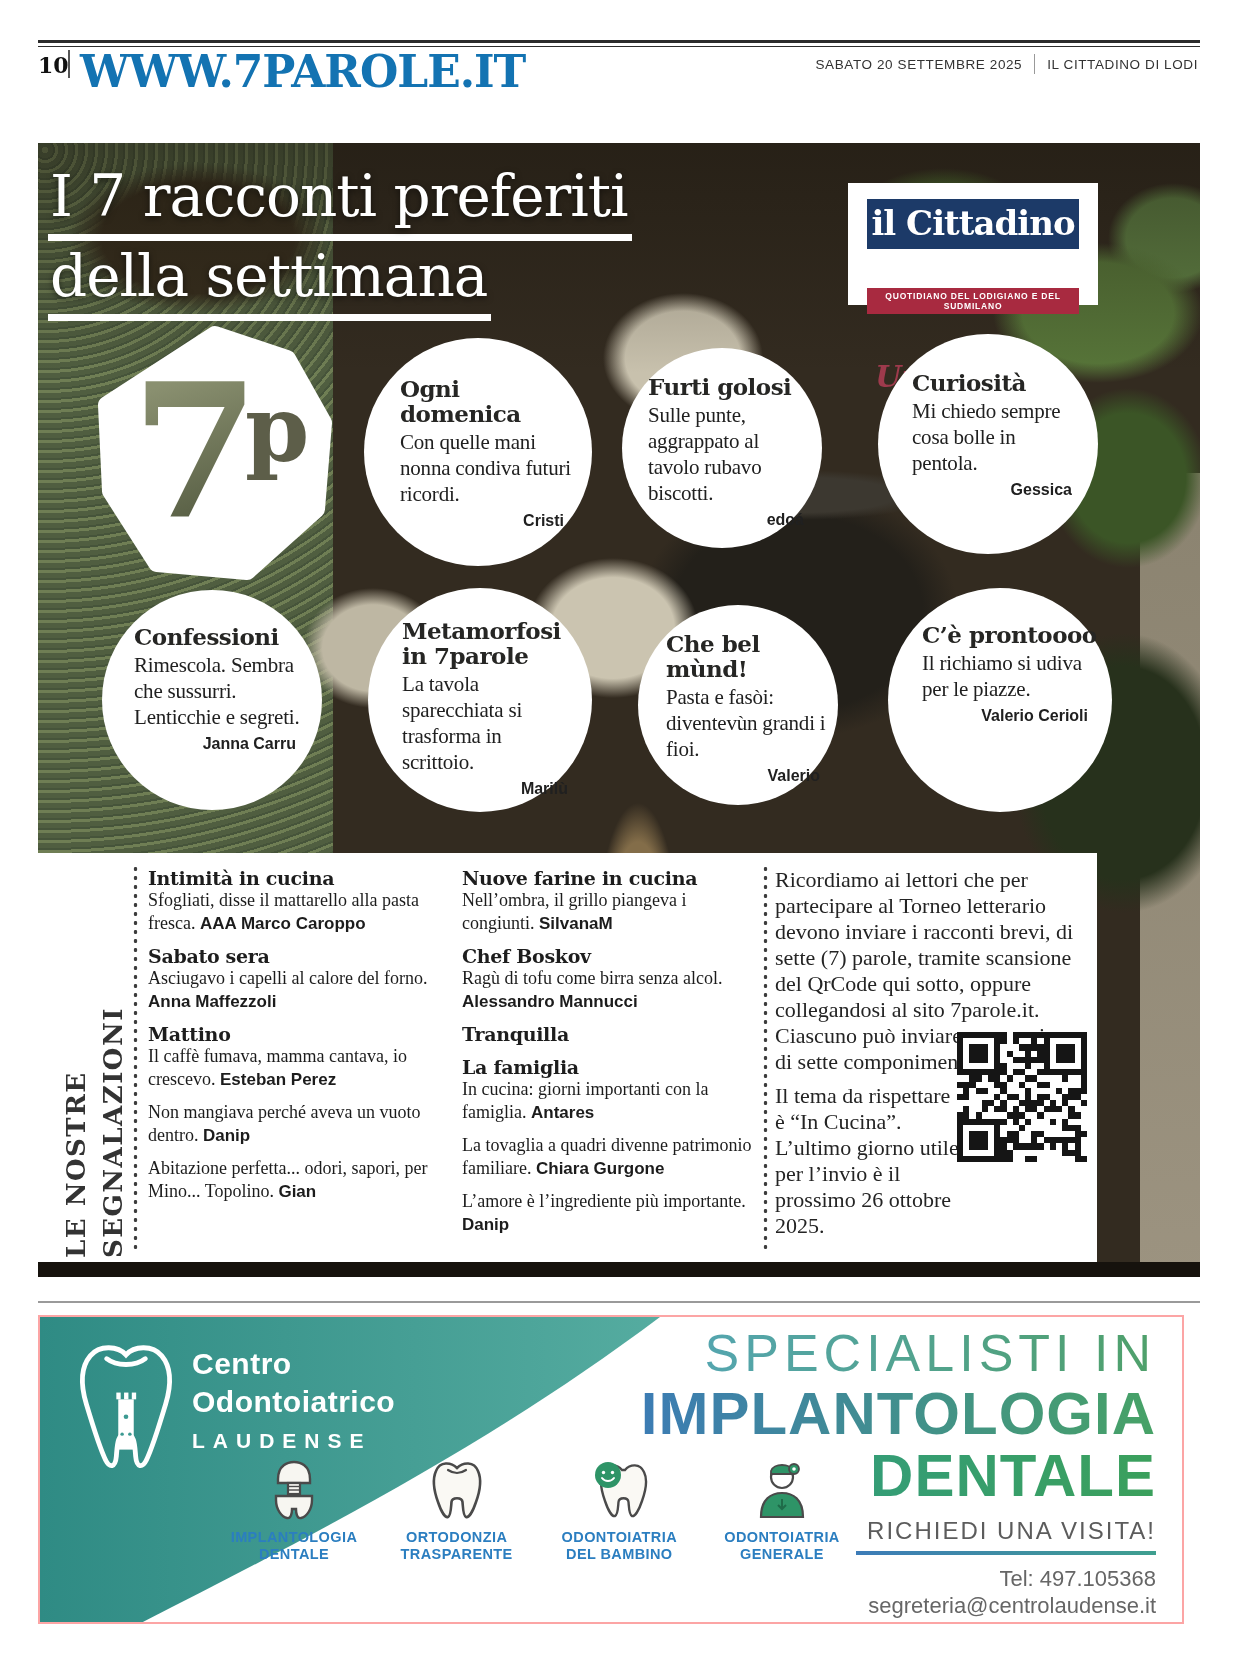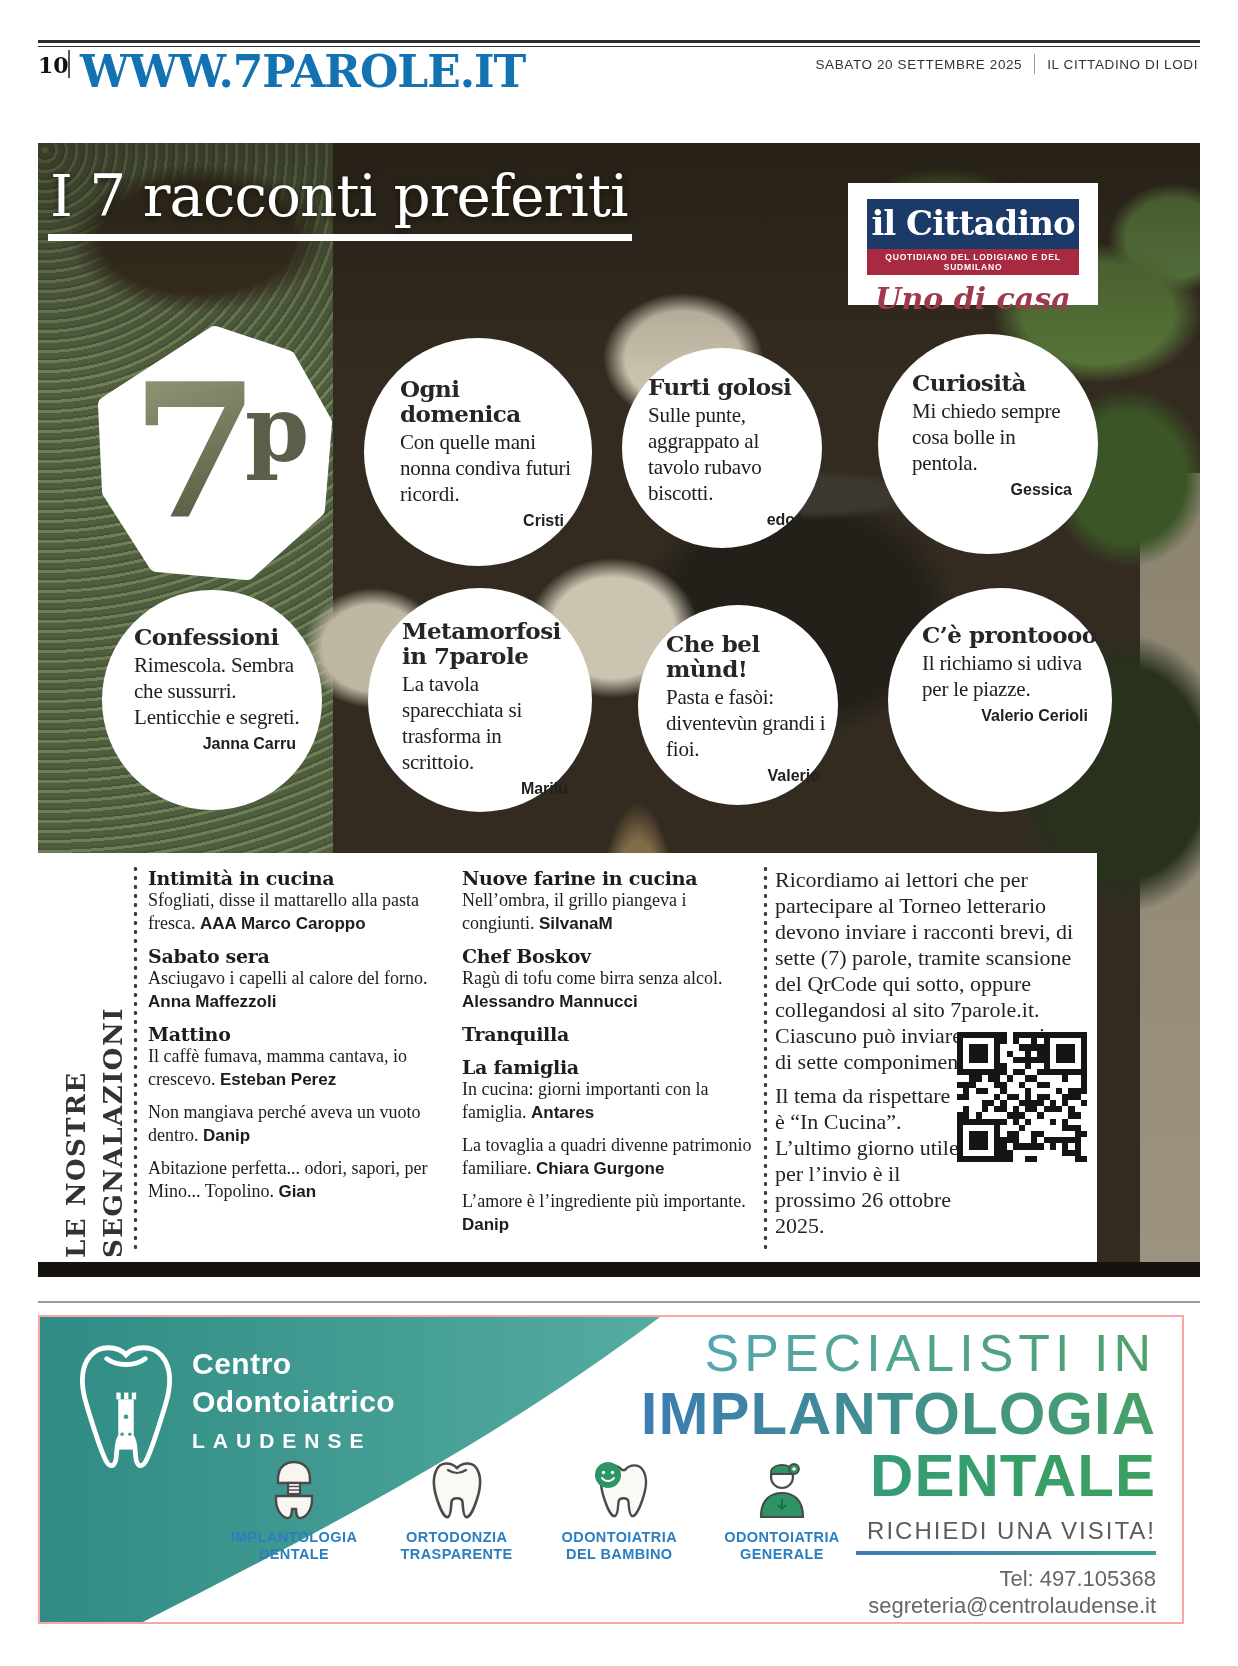--- a/index.html
+++ b/index.html
@@ -62,21 +62,21 @@
       295px 1134px;}
   
   .hero-title{position:absolute;left:10px;top:24px;color:#fff;
       font-family:"DejaVu Serif",serif;font-weight:normal;line-height:1;}
   .hero-title .tl{display:inline-block;font-size:58px;letter-spacing:-1px;
       border-bottom:7px solid #fff;padding:0 4px 9px 2px;
       text-shadow:0 2px 6px rgba(0,0,0,.55);}
   .hero-title .tl2{margin-top:6px;}
   
   .masthead{position:absolute;left:810px;top:40px;width:250px;height:122px;background:#fff;
-      display:flex;flex-direction:column;align-items:center;padding-top:16px;box-sizing:border-box;}
+      display:flex;flex-direction:column;align-items:center;padding-top:16px;box-sizing:border-box;gap:39px;}
   .mh-name{width:212px;background:#1c3a68;color:#fff;text-align:center;
       font:bold 34px "DejaVu Serif",serif;padding:4px 0 6px 0;letter-spacing:-1px;}
   .mh-strip{width:212px;background:#a82a40;color:#fff;text-align:center;
       font:bold 8.5px "Liberation Sans",sans-serif;letter-spacing:.8px;padding:3px 0;}
   .mh-slogan{margin-top:6px;font:bold italic 30px "DejaVu Serif",serif;color:#9e3a4c;}
   
   .blob{position:absolute;left:57px;top:182px;width:240px;height:260px;}
   .blob svg{position:absolute;left:0;top:0;}
   .blob .b7{position:absolute;left:36px;top:18px;font:bold 185px "DejaVu Serif",serif;
      background:linear-gradient(160deg,#8a9070 20%,#555c42 80%);
@@ -157,20 +157,21 @@
   <div class="hdr-right">
     <span>SABATO 20 SETTEMBRE 2025</span>
     <span class="hdr-sep"></span>
     <span>IL CITTADINO DI LODI</span>
   </div>
 
   <div class="hero">
 
     <div class="hero-title">
       <div><span class="tl">I 7 racconti preferiti</span></div>
+      <div class="tl2"><span class="tl">della settimana</span></div>
     </div>
 
     <div class="masthead">
       <div class="mh-name">il Cittadino</div>
       <div class="mh-strip">QUOTIDIANO DEL LODIGIANO E DEL SUDMILANO</div>
       <div class="mh-slogan">Uno di casa</div>
     </div>
 
     <div class="blob">
       <svg width="240" height="260" viewBox="0 0 240 260">

